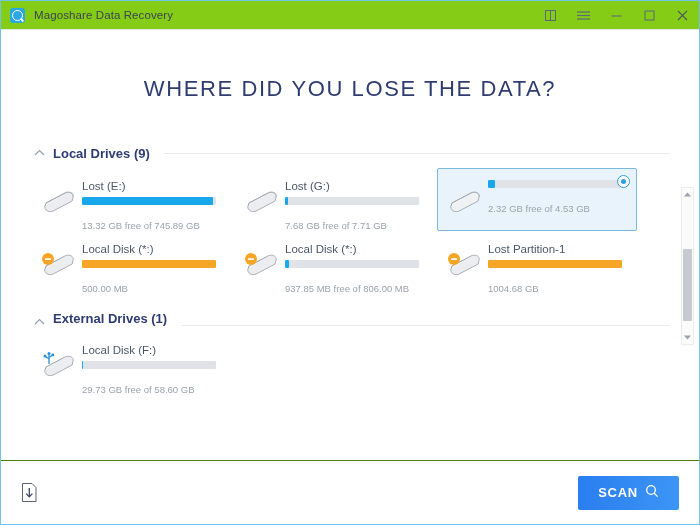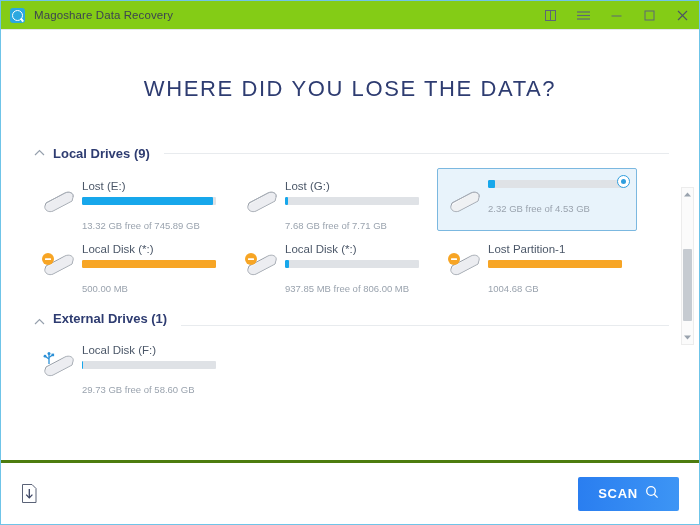--- a/index.html
+++ b/index.html
@@ -252,21 +252,21 @@
     top: 48px;
     height: 72px;
     background: #c6cbd1;
     border-radius: 1px;
   }
 
   
   .footer {
     height: 64px;
     min-height: 64px;
-    border-top: 3px solid #4d7c0f;
+    border-top: 1px solid #4d7c0f;
     display: flex;
     align-items: center;
     padding: 0 20px 0 18px;
     box-sizing: border-box;
     background: #ffffff;
   }
   .import-btn {
     width: 20px;
     height: 24px;
     display: flex;

